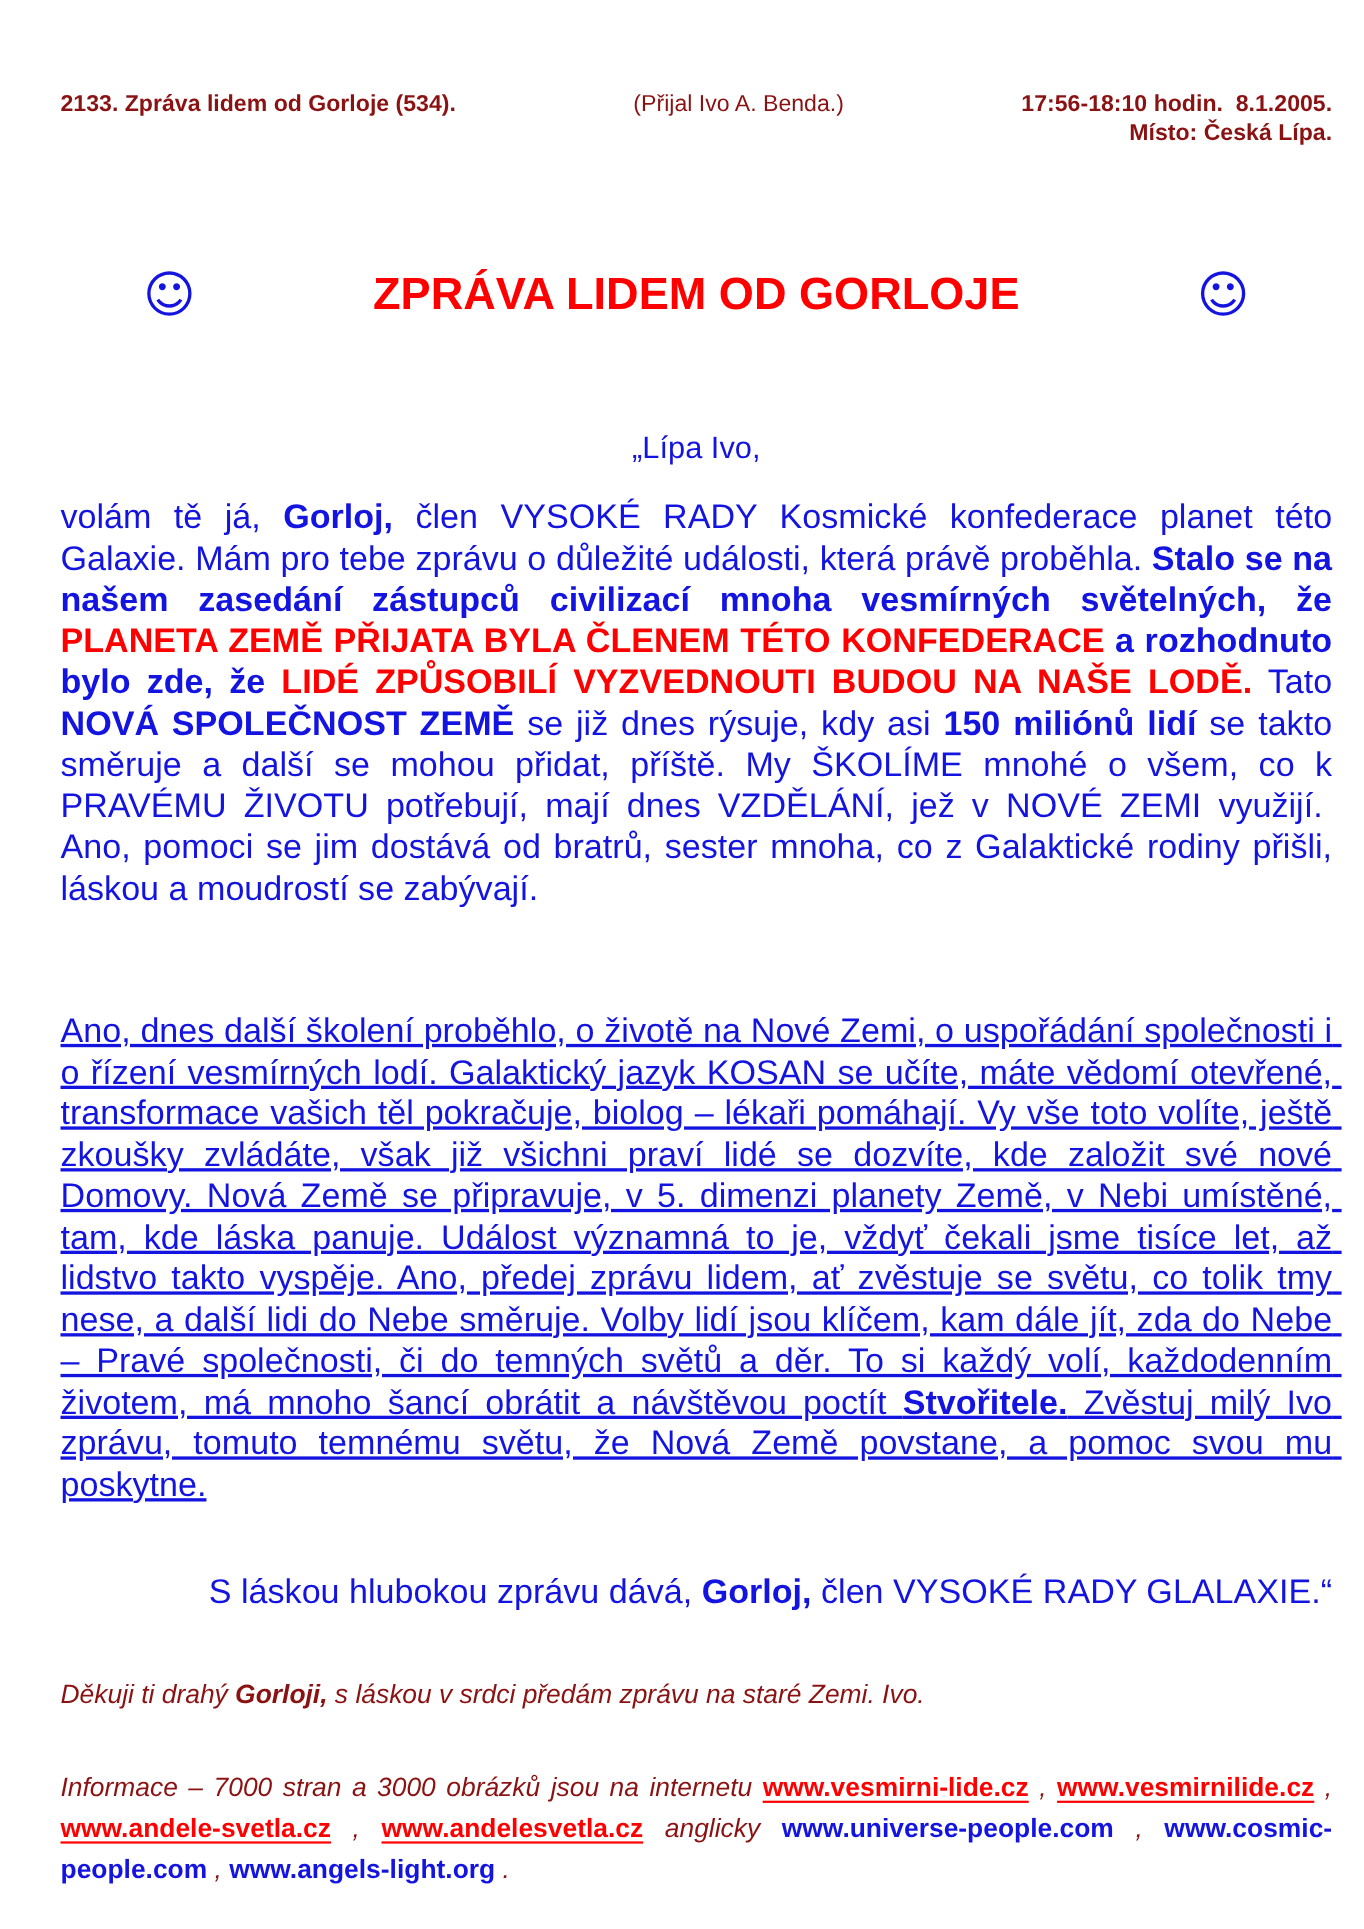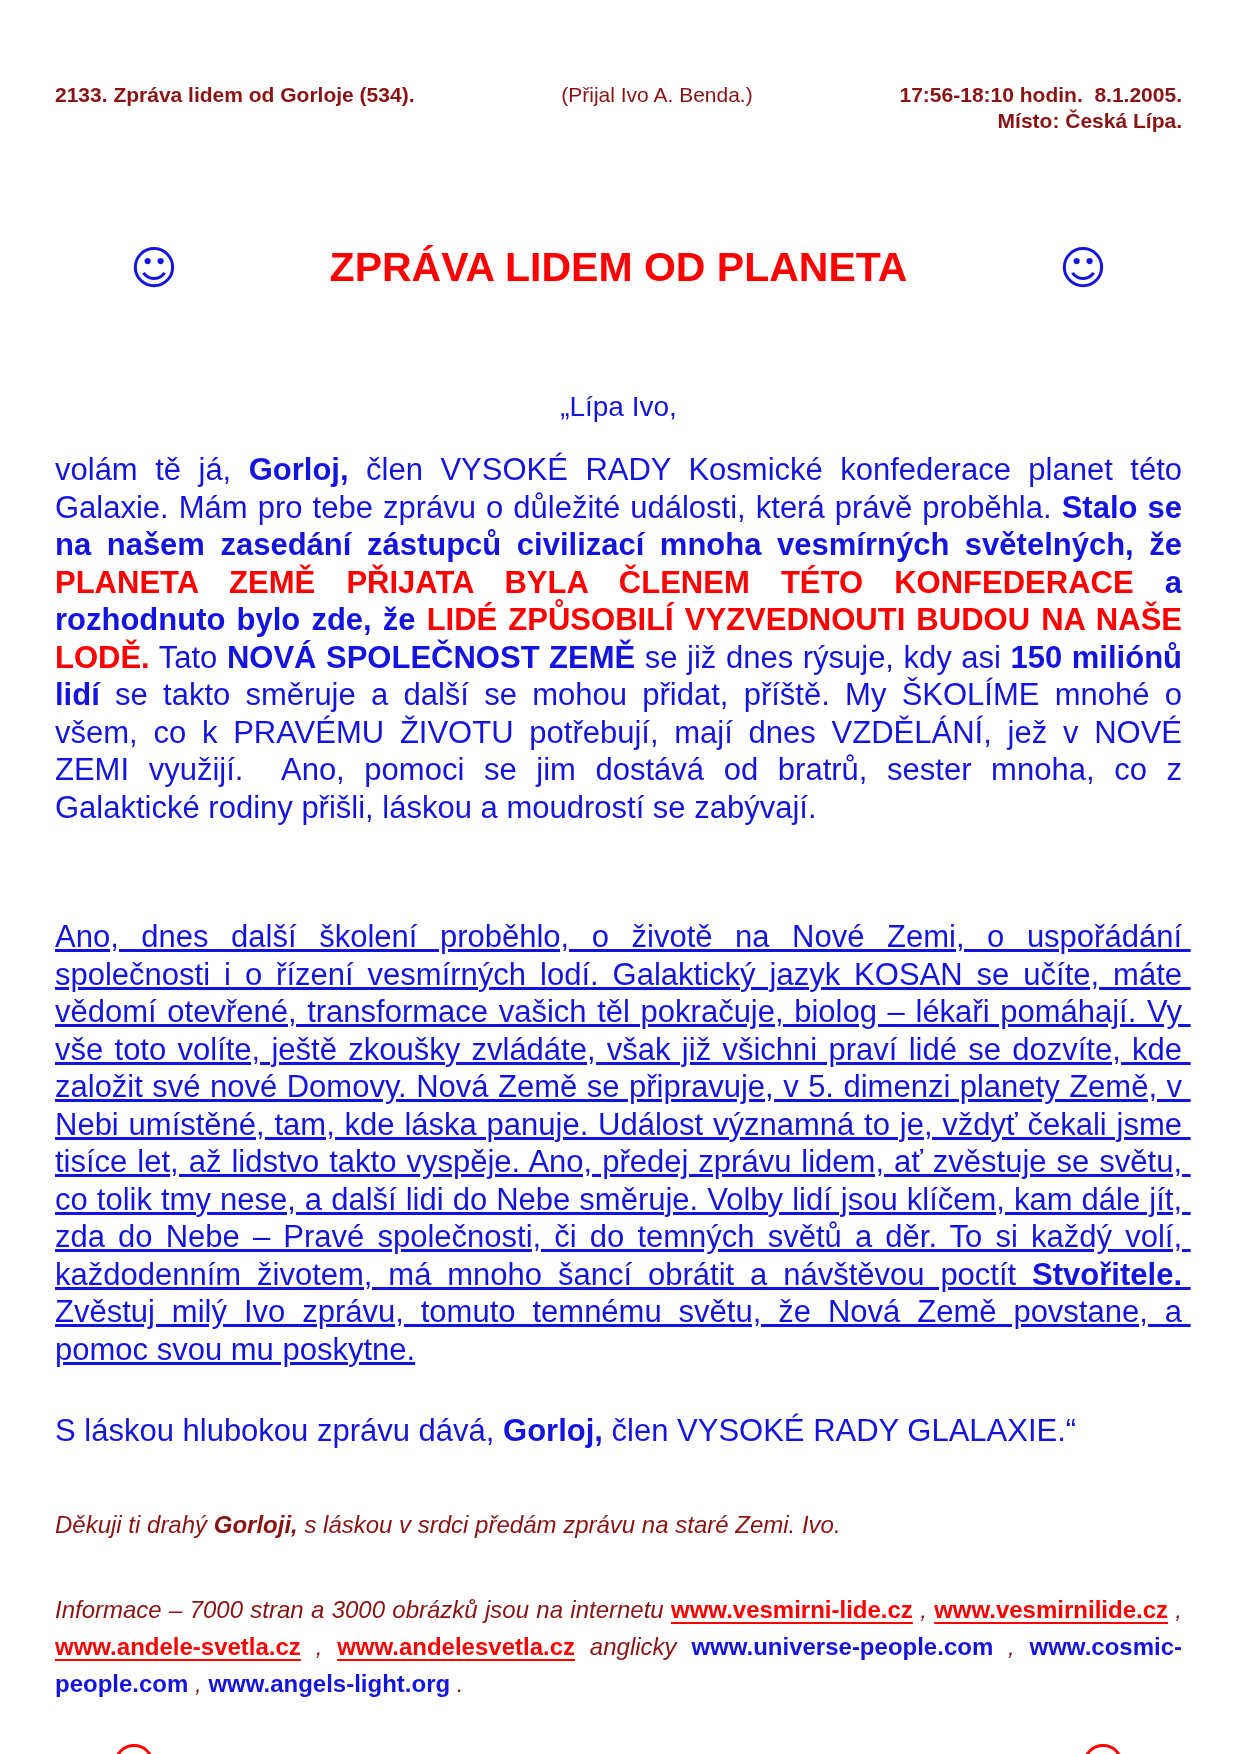--- a/index.html
+++ b/index.html
@@ -1,18 +1,18 @@
 <!DOCTYPE html>
 <html style="--blue: #1414E0; --red: #FF0000; --darkred: #8B1212; --black: #000000;"><head>
 <meta charset="utf-8">
 <style>
   html,body{margin:0;padding:0;background:#ffffff;}
   body{width:1240px;height:1754px;font-family:"Liberation Sans",sans-serif;}
   .page{box-sizing:border-box;width:1240px;height:1754px;background:#ffffff;
-        padding:82px 58px 0 55px;overflow:hidden;}
+        padding:82px 29px 0 55px;overflow:hidden;}
 
   
   .hdr{color:var(--darkred);font-size:21px;line-height:26px;}
   .hdr-row{display:flex;justify-content:space-between;align-items:baseline;}
   .hdr-row.right{justify-content:flex-end;}
   .hdr-b{font-weight:bold;}
   .hdr-c{font-weight:normal;}
 
   
   .title-row{margin-top:110px;display:flex;align-items:center;justify-content:space-between;
@@ -23,21 +23,21 @@
   .smiley.red{color:var(--red);}
 
   
   .salutation{margin-top:100px;text-align:center;color:var(--blue);font-size:28px;}
 
   
   .body-p{margin:0;color:var(--blue);font-size:31px;line-height:37.5px;
           text-align:justify;}
   .p1{margin-top:28px;}
   .p2{margin-top:92px;text-decoration:underline;}
-  .sig{margin-top:44px;text-align:left;}
+  .sig{margin-top:60px;text-align:right;}
 
   .seg{white-space:pre-wrap;}
   .seg.b{font-weight:bold;}
   .seg.rb{font-weight:bold;color:var(--red);}
   .seg.lr{font-weight:bold;color:var(--red);text-decoration:underline;
           text-decoration-thickness:2px;text-underline-offset:4px;font-style:normal;}
   .seg.lb{font-weight:bold;color:var(--blue);
           text-decoration-thickness:2px;text-underline-offset:4px;font-style:normal;}
 
   
@@ -64,21 +64,21 @@
       <span class="hdr-c">(Přijal Ivo A. Benda.)</span>
       <span class="hdr-b">17:56-18:10 hodin.&nbsp; 8.1.2005.</span>
     </div>
     <div class="hdr-row right">
       <span class="hdr-b">Místo: Česká Lípa.</span>
     </div>
   </div>
 
   <div class="title-row">
     <span class="smiley blue">☺</span>
-    <h1 class="title">ZPRÁVA LIDEM OD PLANETA</h1>
+    <h1 class="title">ZPRÁVA LIDEM OD GORLOJE</h1>
     <span class="smiley blue">☺</span>
   </div>
 
   <div class="salutation">„Lípa Ivo,</div>
 
   <p class="body-p p1"><span class="seg n">volám tě já, </span><span class="seg b">Gorloj,</span><span class="seg n"> člen VYSOKÉ RADY Kosmické konfederace planet této Galaxie. Mám pro tebe zprávu o důležité události, která právě proběhla. </span><span class="seg b">Stalo se na našem zasedání zástupců civilizací mnoha vesmírných světelných, že </span><span class="seg rb">PLANETA ZEMĚ PŘIJATA BYLA ČLENEM TÉTO KONFEDERACE</span><span class="seg b"> a rozhodnuto bylo zde, že </span><span class="seg rb">LIDÉ ZPŮSOBILÍ VYZVEDNOUTI BUDOU NA NAŠE LODĚ.</span><span class="seg n"> Tato </span><span class="seg b">NOVÁ SPOLEČNOST ZEMĚ</span><span class="seg n"> se již dnes rýsuje, kdy asi </span><span class="seg b">150 miliónů lidí</span><span class="seg n"> se takto směruje a další se mohou přidat, příště. My ŠKOLÍME mnohé o všem, co k PRAVÉMU ŽIVOTU potřebují, mají dnes VZDĚLÁNÍ, jež v NOVÉ ZEMI využijí.&nbsp; Ano, pomoci se jim dostává od bratrů, sester mnoha, co z Galaktické rodiny přišli, láskou a moudrostí se zabývají.</span></p>
 
   <p class="body-p p2"><span class="seg n">Ano, dnes další školení proběhlo, o životě na Nové Zemi, o uspořádání společnosti i o řízení vesmírných lodí. Galaktický jazyk KOSAN se učíte, máte vědomí otevřené, transformace vašich těl pokračuje, biolog – lékaři pomáhají. Vy vše toto volíte, ještě zkoušky zvládáte, však již všichni praví lidé se dozvíte, kde založit své nové Domovy. Nová Země se připravuje, v 5. dimenzi planety Země, v Nebi umístěné, tam, kde láska panuje. Událost významná to je, vždyť čekali jsme tisíce let, až lidstvo takto vyspěje. Ano, předej zprávu lidem, ať zvěstuje se světu, co tolik tmy nese, a další lidi do Nebe směruje. Volby lidí jsou klíčem, kam dále jít, zda do Nebe – Pravé společnosti, či do temných světů a děr. To si každý volí, každodenním životem, má mnoho šancí obrátit a návštěvou poctít </span><span class="seg b">Stvořitele.</span><span class="seg n"> Zvěstuj milý Ivo zprávu, tomuto temnému světu, že Nová Země povstane, a pomoc svou mu poskytne.</span></p>
 
   <p class="body-p sig"><span class="seg n">S láskou hlubokou zprávu dává, </span><span class="seg b">Gorloj,</span><span class="seg n"> člen VYSOKÉ RADY GLALAXIE.“</span></p>

